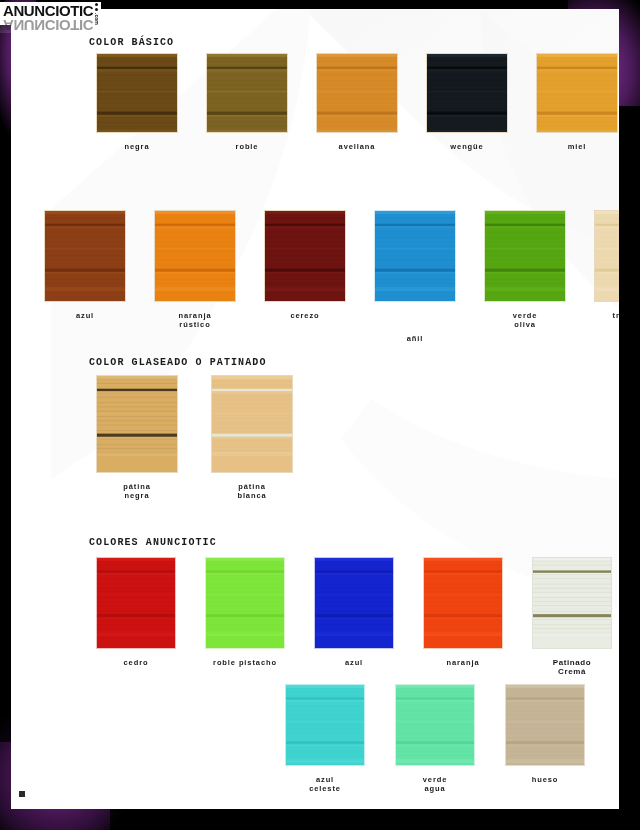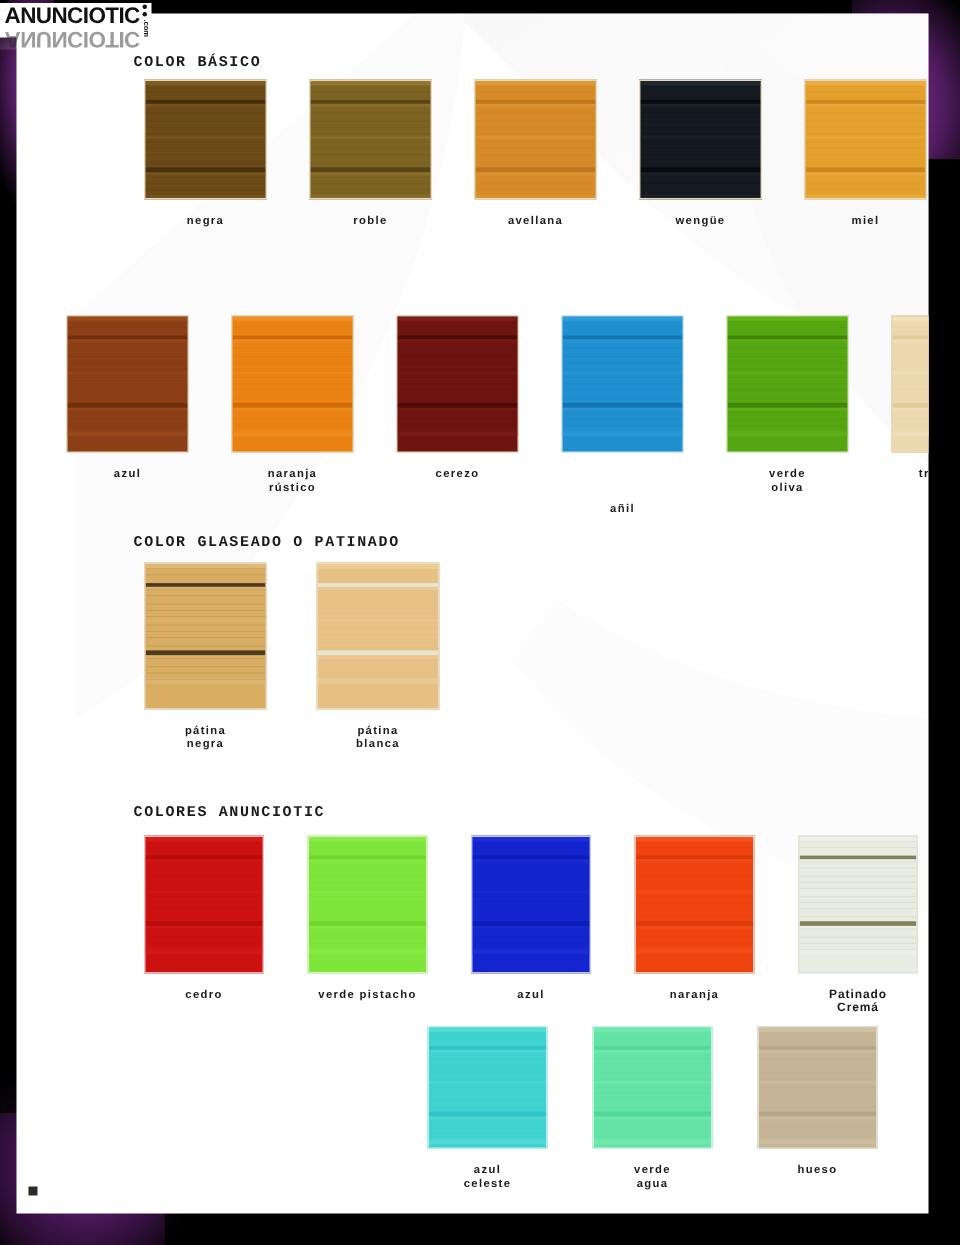--- a/index.html
+++ b/index.html
@@ -948,21 +948,21 @@
                 <rect x="0" y="76.60" width="100" height="0.7" fill="#93ef55" opacity="0.11"></rect>
                 <rect x="0" y="78.30" width="100" height="0.7" fill="#6ed22c" opacity="0.13"></rect>
                 <rect x="0" y="81.80" width="100" height="0.7" fill="#93ef55" opacity="0.11"></rect>
                 <rect x="0" y="85.30" width="100" height="0.7" fill="#6ed22c" opacity="0.13"></rect>
                 <rect x="0" y="87.00" width="100" height="0.7" fill="#93ef55" opacity="0.11"></rect>
                 <rect x="0" y="90.50" width="100" height="0.7" fill="#6ed22c" opacity="0.13"></rect>
                 <rect x="0" y="94.00" width="100" height="0.7" fill="#93ef55" opacity="0.11"></rect>
                 <rect x="0" y="95.70" width="100" height="0.7" fill="#6ed22c" opacity="0.13"></rect>
               </svg>
             </div>
-            <div class="caption" style="width: 94px;">verde pistacho</div>
+            <div class="caption" style="width: 94px;">roble pistacho</div>
           </div>
           <div class="cell">
             <div class="swatch" style="width: 80px; height: 92px; border-color: rgb(195, 201, 240); background: rgb(20, 37, 207);">
               <svg class="grain" viewBox="0 0 100 100" preserveAspectRatio="none">
                 <rect x="0" y="0" width="100" height="100" fill="#1425cf"></rect>
                 <rect x="0" y="0" width="100" height="4" fill="#2436e0" opacity="0.55"></rect>
                 <rect x="0" y="16" width="100" height="3" fill="#0e1bb0" opacity="0.85"></rect>
                 <rect x="0" y="19" width="100" height="3" fill="#2436e0" opacity="0.35"></rect>
                 <rect x="0" y="46" width="100" height="2" fill="#2436e0" opacity="0.3"></rect>
                 <rect x="0" y="72" width="100" height="4" fill="#0e1bb0" opacity="0.8"></rect>

